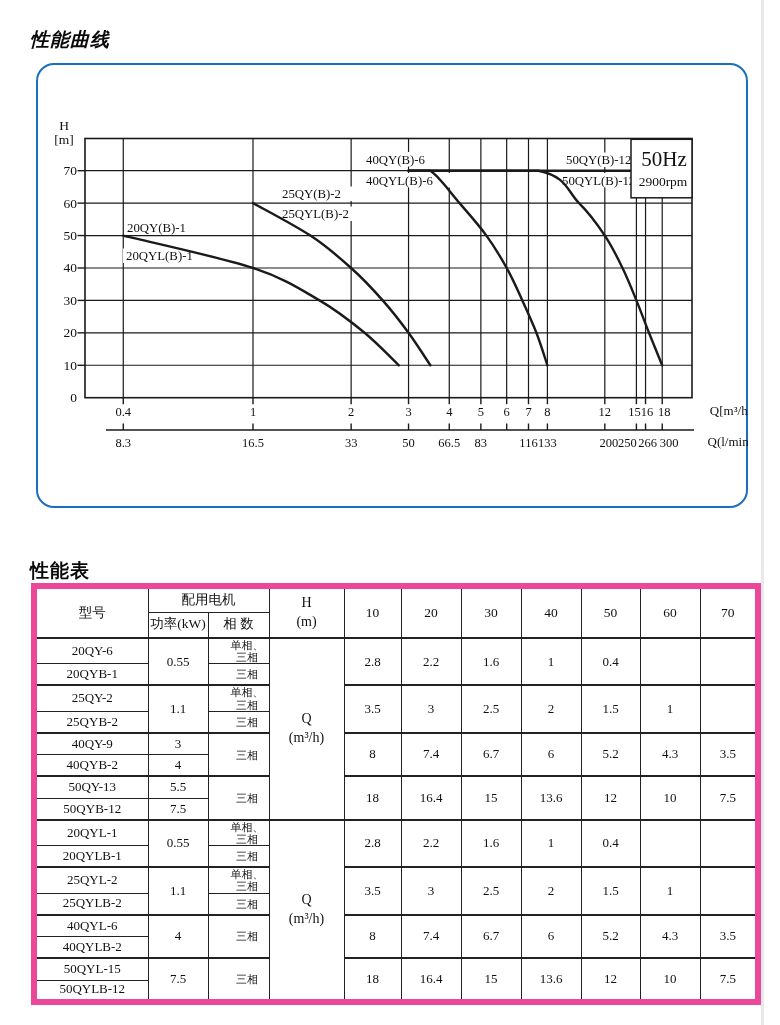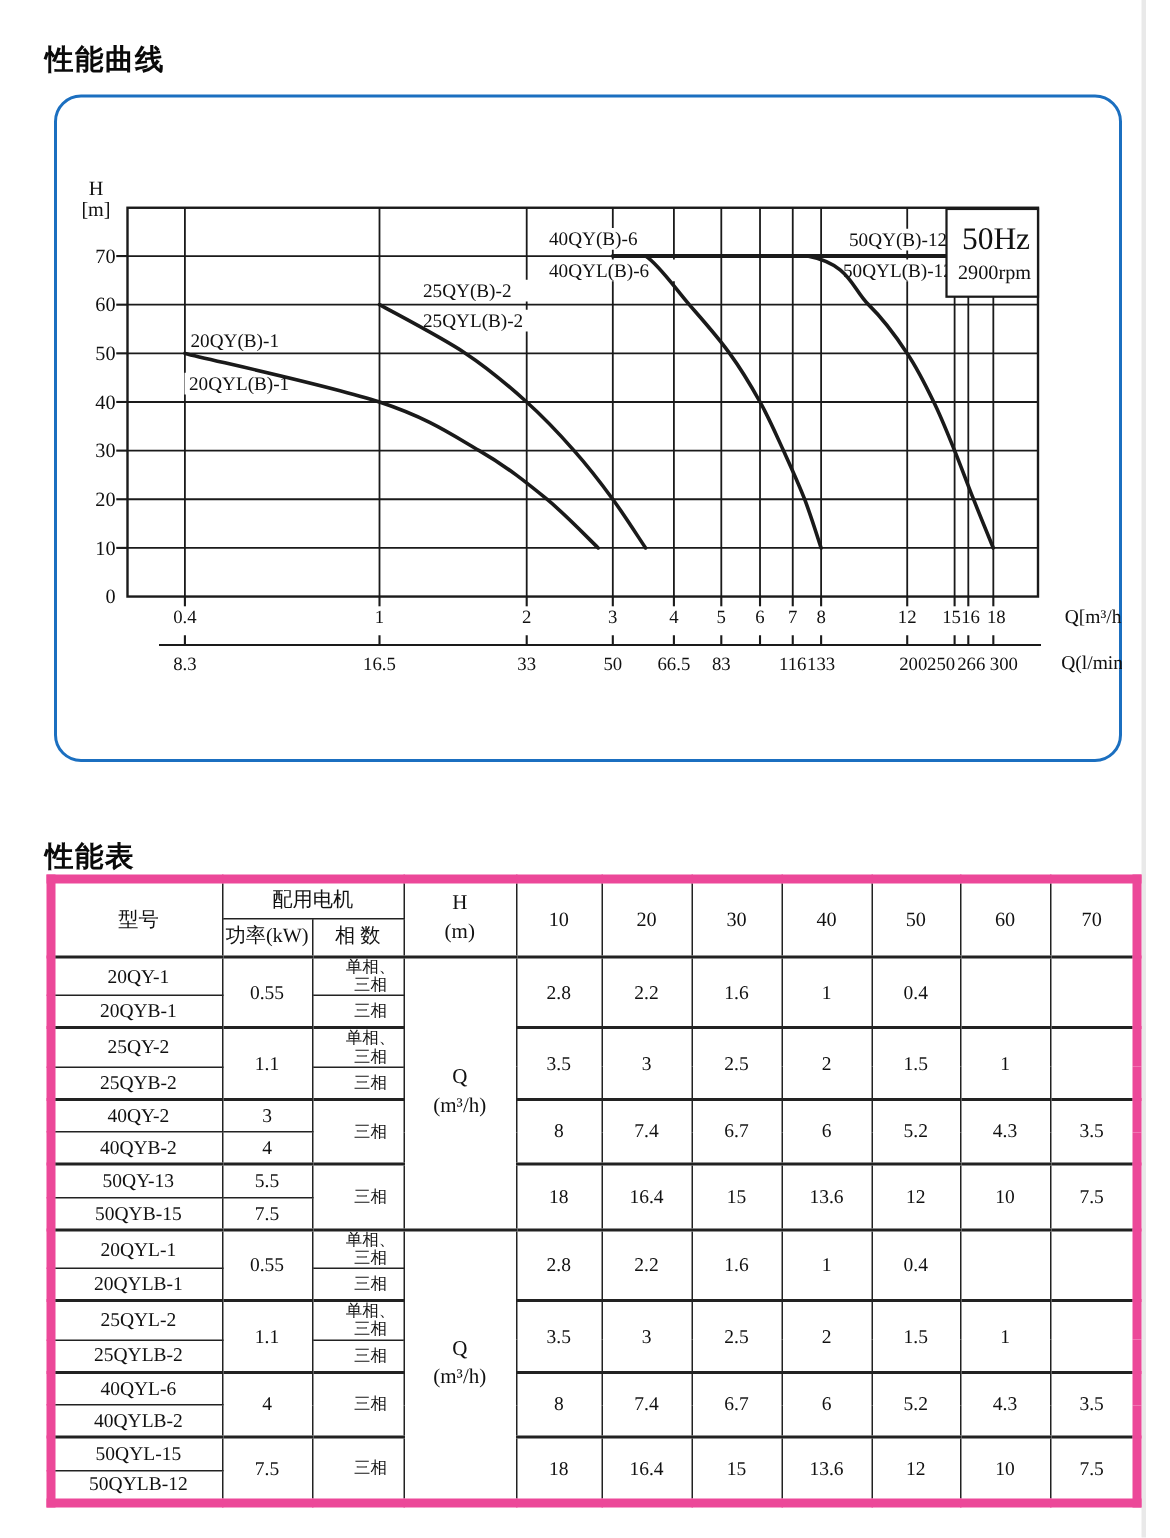--- a/index.html
+++ b/index.html
@@ -5,21 +5,21 @@
   html,body{margin:0;padding:0;}
   body{
     width:780px;height:1025px;position:relative;background:#ffffff;
     font-family:"Liberation Serif",serif;color:#111;overflow:hidden;
   }
   .sec-title{
     position:absolute;left:30px;margin:0;
     font-family:"Liberation Sans",sans-serif;font-weight:bold;
     font-size:19px;color:#0a0a0a;letter-spacing:1px;
   }
-  #curves-title{top:27px;}
+  #curves-title{top:27px;font-style:italic;}
   #table-title{top:558px;}
   .chart-frame{
     position:absolute;left:36px;top:63px;width:712px;height:445px;
     box-sizing:border-box;border:2px solid #1b6fc0;border-radius:18px;
     background:#ffffff;
   }
   #chart-svg{position:absolute;left:36px;top:63px;width:712px;height:445px;}
   #perf-table{
     position:absolute;left:31px;top:583px;width:724px;
     border-collapse:collapse;table-layout:fixed;
@@ -193,21 +193,21 @@
         <td rowspan="2" class="hdr">40</td>
         <td rowspan="2" class="hdr">50</td>
         <td rowspan="2" class="hdr">60</td>
         <td rowspan="2" class="hdr">70</td>
       </tr>
       <tr style="height: 26px;">
         <td class="hdr">功率(kW)</td>
         <td class="hdr">相 数</td>
       </tr>
       <tr class="gs" style="height: 21.75px;">
-        <td>20QY-1</td>
+        <td>20QY-6</td>
         <td rowspan="2">0.55</td>
         <td class="phase">单相、三相</td>
         <td rowspan="8" class="qcell">Q<br>(m³/h)</td>
         <td rowspan="2">2.8</td>
         <td rowspan="2">2.2</td>
         <td rowspan="2">1.6</td>
         <td rowspan="2">1</td>
         <td rowspan="2">0.4</td>
         <td rowspan="2"></td>
         <td rowspan="2"></td>
@@ -226,21 +226,21 @@
         <td rowspan="2">2</td>
         <td rowspan="2">1.5</td>
         <td rowspan="2">1</td>
         <td rowspan="2"></td>
       </tr>
       <tr style="height: 21.75px;">
         <td>25QYB-2</td>
         <td class="phase">三相</td>
       </tr>
       <tr class="gs" style="height: 21.75px;">
-        <td>40QY-2</td>
+        <td>40QY-9</td>
         <td>3</td>
         <td rowspan="2" class="phase">三相</td>
         <td rowspan="2">8</td>
         <td rowspan="2">7.4</td>
         <td rowspan="2">6.7</td>
         <td rowspan="2">6</td>
         <td rowspan="2">5.2</td>
         <td rowspan="2">4.3</td>
         <td rowspan="2">3.5</td>
       </tr>
@@ -254,21 +254,21 @@
         <td rowspan="2" class="phase">三相</td>
         <td rowspan="2">18</td>
         <td rowspan="2">16.4</td>
         <td rowspan="2">15</td>
         <td rowspan="2">13.6</td>
         <td rowspan="2">12</td>
         <td rowspan="2">10</td>
         <td rowspan="2">7.5</td>
       </tr>
       <tr style="height: 21.75px;">
-        <td>50QYB-15</td>
+        <td>50QYB-12</td>
         <td>7.5</td>
       </tr>
       <tr class="gs" style="height: 21.75px;">
         <td>20QYL-1</td>
         <td rowspan="2">0.55</td>
         <td class="phase">单相、三相</td>
         <td rowspan="8" class="qcell">Q<br>(m³/h)</td>
         <td rowspan="2">2.8</td>
         <td rowspan="2">2.2</td>
         <td rowspan="2">1.6</td>

